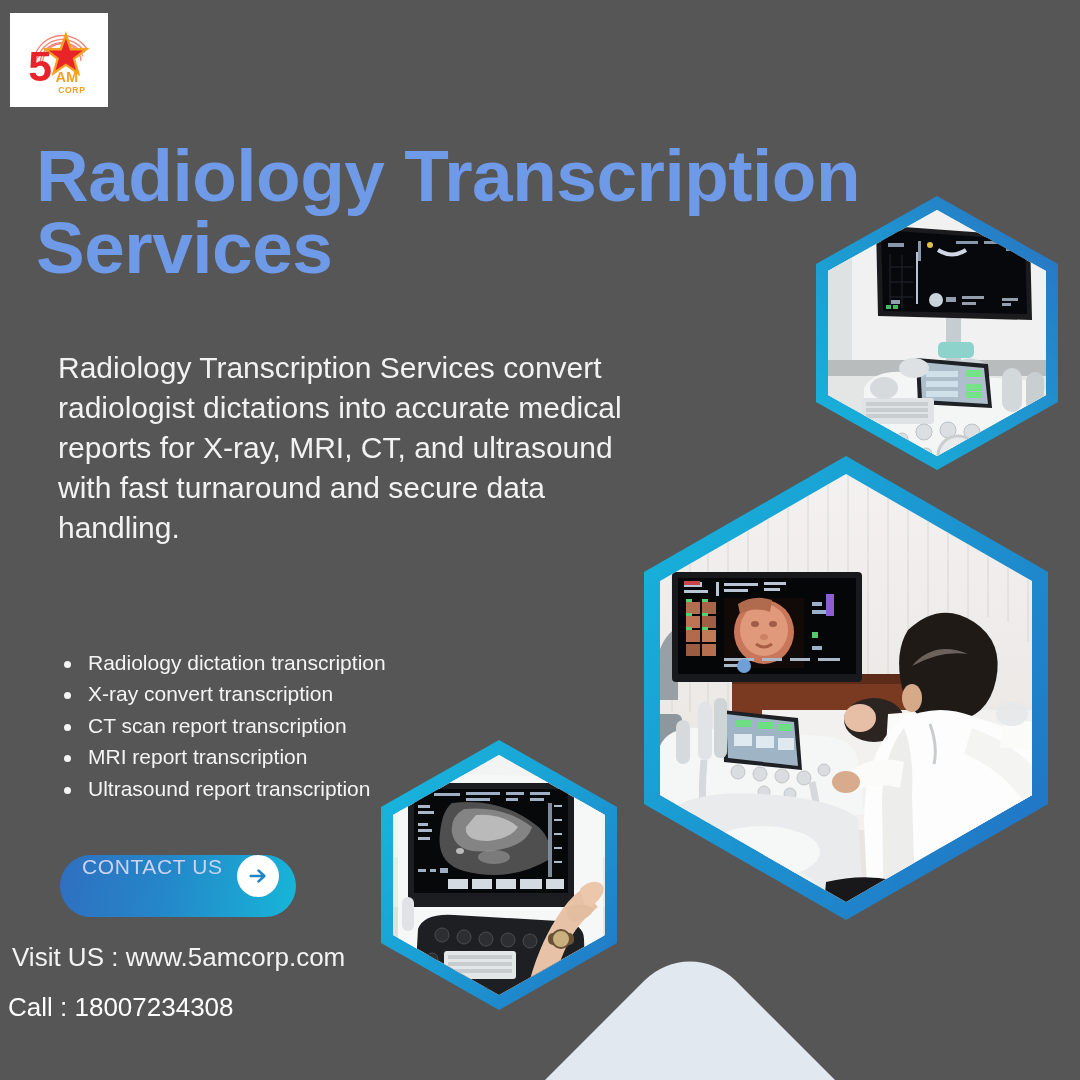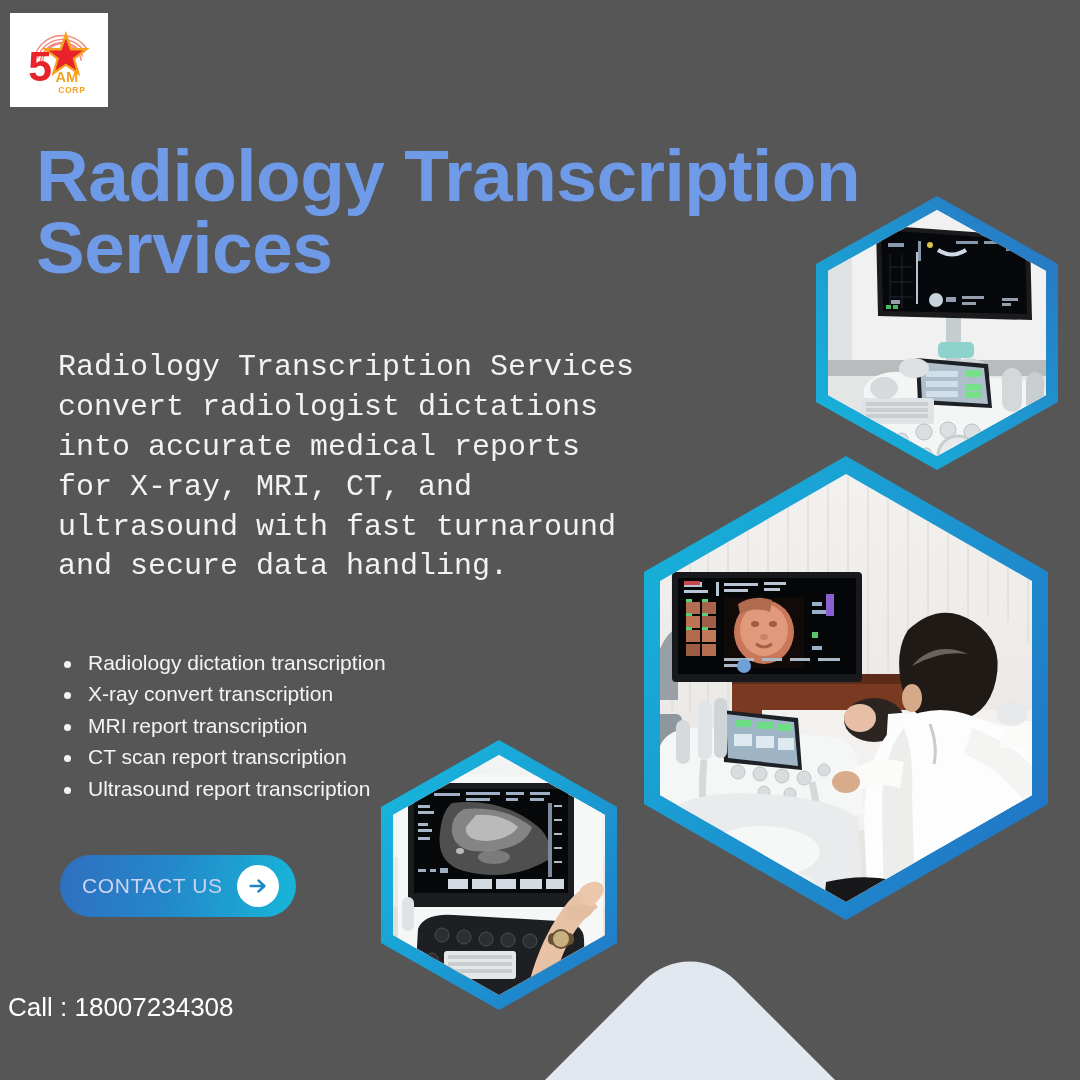--- a/index.html
+++ b/index.html
@@ -47,21 +47,20 @@
   }
 
   
   .lede{
     position:absolute; left:58px; top:348px; width:580px;
     z-index:30;
     color:#f2f2f2;
     font-size:30px;
     line-height:1.33;
     font-weight:400;
-    font-family:Liberation Mono, monospace;
   }
 
   
   .subhead{
     position:absolute; left:38px; top:594px; width:620px;
     z-index:30;
     color:#6f9ae8;
     font-size:23px;
     font-weight:700;
     letter-spacing:0.1px;
@@ -86,21 +85,21 @@
     width:7px; height:7px; border-radius:50%;
     background:#f4f4f4;
   }
 
   
   .cta{
     position:absolute; left:60px; top:855px;
     width:236px; height:62px;
     border-radius:31px;
     background:linear-gradient(100deg,#2f6fc0 0%, #2487c9 45%, #17b6d8 100%);
-    display:flex; align-items:center;
+    display:flex; 
     padding-left:22px; gap:14px;
     z-index:30; cursor:pointer;
     border:none;
   }
   .cta-label{
     color:#ccd2f2;
     font-size:21px;
     letter-spacing:0.6px;
     font-weight:400;
     white-space:nowrap;
@@ -546,36 +545,37 @@
     <li>
       <span class="dot"></span>
       <span>Radiology dictation transcription</span>
     </li>
     <li>
       <span class="dot"></span>
       <span>X-ray convert transcription</span>
     </li>
     <li>
       <span class="dot"></span>
-      <span>MRI report transcription</span>
+      <span>CT scan report transcription</span>
     </li>
     <li>
       <span class="dot"></span>
-      <span>CT scan report transcription</span>
+      <span>MRI report transcription</span>
     </li>
     <li>
       <span class="dot"></span>
       <span>Ultrasound report transcription</span>
     </li>
   </ul>
 
   <button class="cta">
     <span class="cta-label">CONTACT US</span>
     <span class="cta-arrow">
       <svg viewBox="0 0 24 24" xmlns="http://www.w3.org/2000/svg">
         <path d="M4 12 H18 M12.5 6 L19 12 L12.5 18" stroke="#1e86c8" stroke-width="2.6" fill="none" stroke-linecap="round" stroke-linejoin="round"></path>
       </svg>
     </span>
   </button>
 
+  <div class="visit">Visit US : www.5amcorp.com</div>
   <div class="call">Call : 18007234308</div>
 
 </div>
 
 </body></html>

